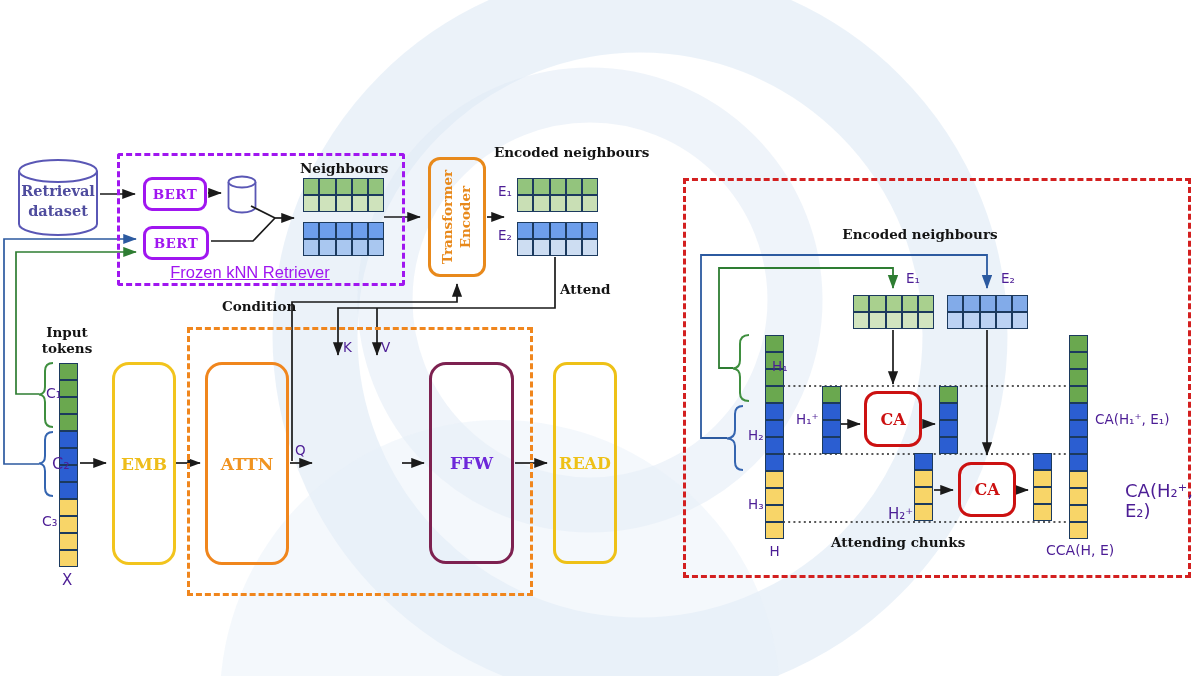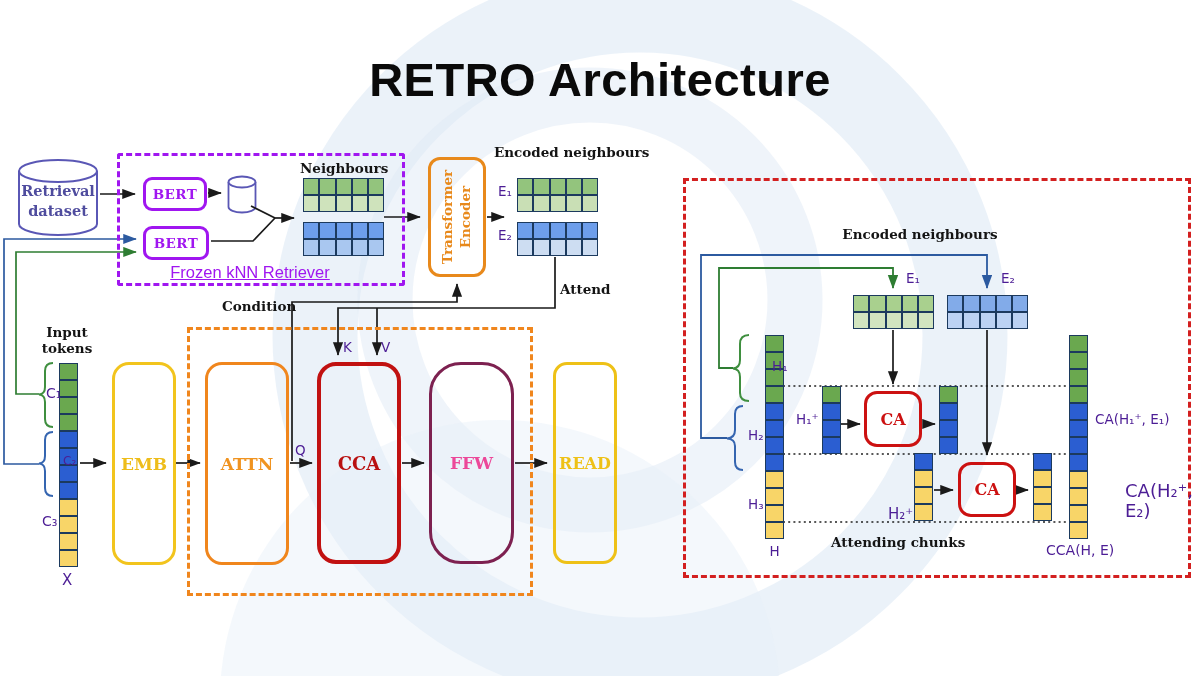--- a/index.html
+++ b/index.html
@@ -91,21 +91,20 @@
     <path d="M783,522 L1068,522" stroke="#222" stroke-width="1.6" stroke-dasharray="2 3.2" fill="none"></path>
 
     <path d="M893,330 L893,384" stroke="#1a1a1a" stroke-width="1.7" fill="none" marker-end="url(#mb)"></path>
     <path d="M987,330 L987,455" stroke="#1a1a1a" stroke-width="1.7" fill="none" marker-end="url(#mb)"></path>
     <path d="M840,424 L860,424" stroke="#1a1a1a" stroke-width="1.7" fill="none" marker-end="url(#mb)"></path>
     <path d="M924,424 L935,424" stroke="#1a1a1a" stroke-width="1.7" fill="none" marker-end="url(#mb)"></path>
     <path d="M934,490 L953,490" stroke="#1a1a1a" stroke-width="1.7" fill="none" marker-end="url(#mb)"></path>
     <path d="M1017,490 L1028,490" stroke="#1a1a1a" stroke-width="1.7" fill="none" marker-end="url(#mb)"></path>
   </svg>
 
-  <div class="abs title" style="top:52px;left:0;">RETRO Architecture</div>
 
   <div class="abs lbl center" style="left:20px;top:181px;width:76px;font-size:14.5px;color:#4f4c9e;line-height:1.4;">
     <div>Retrieval</div>
     <div>dataset</div>
   </div>
 
   <div class="dashbox" style="left:117px;top:153px;width:288px;height:133px;border:3.5px dashed #a016f0;border-radius:3px;"></div>
   <div class="abs sans center" style="left:150px;top:263px;width:200px;font-size:16.5px;color:#a016f0;">Frozen kNN Retriever</div>
 
   <div class="box" style="left:143px;top:177px;width:64px;height:34px;border:3px solid #a016f0;border-radius:9px;font-size:13.5px;color:#a016f0;letter-spacing:0.5px;">BERT</div>
@@ -187,31 +186,30 @@
       <div class="ccell" style="background: rgb(43, 94, 209);"></div>
       <div class="ccell" style="background: rgb(43, 94, 209);"></div>
       <div class="ccell" style="background: rgb(43, 94, 209);"></div>
       <div class="ccell" style="background: rgb(43, 94, 209);"></div>
       <div class="ccell" style="background: rgb(248, 213, 104);"></div>
       <div class="ccell" style="background: rgb(248, 213, 104);"></div>
       <div class="ccell" style="background: rgb(248, 213, 104);"></div>
       <div class="ccell" style="background: rgb(248, 213, 104);"></div>
     </div>
   <div class="abs math" style="left:46px;top:386px;font-size:14px;">C₁</div>
-  <div class="abs math" style="left:63px;top:455px;font-size:12px;">C₂</div>
+  <div class="abs math" style="left:52px;top:455px;font-size:16px;">C₂</div>
   <div class="abs math" style="left:42px;top:514px;font-size:14px;">C₃</div>
   <div class="abs math" style="left:62px;top:572px;font-size:15px;">X</div>
 
   <div class="box" style="left:112px;top:362px;width:64px;height:203px;border:3px solid #f2c41d;border-radius:17px;font-size:17px;color:#eebd1a;">EMB</div>
 
   <div class="dashbox" style="left:187px;top:327px;width:346px;height:269px;border:3px dashed #f0861d;"></div>
 
   <div class="box" style="left:205px;top:362px;width:84px;height:203px;border:3px solid #f0861d;border-radius:17px;font-size:17px;color:#f0931f;">ATTN</div>
-  <div class="box" style="left:317px;top:362px;width:84px;height:202px;border:4px solid #c11111;border-radius:19px;font-size:18px;color:#b91111;">CCA</div>
-  <div class="box" style="left:429px;top:362px;width:85px;height:202px;border:3.5px solid #7d2150;border-radius:32px;font-size:17px;color:#ec4899;">FFW</div>
+  <div class="box" style="left:429px;top:362px;width:85px;height:202px;border:3.5px solid #7d2150;border-radius:17px;font-size:17px;color:#6d28d9;">FFW</div>
   <div class="box" style="left:553px;top:362px;width:64px;height:202px;border:3px solid #eec117;border-radius:14px;font-size:16px;color:#eec117;">READ</div>
 
   <div class="abs math" style="left:295px;top:443px;font-size:13.5px;">Q</div>
   <div class="abs math" style="left:343px;top:340px;font-size:13.5px;">K</div>
   <div class="abs math" style="left:381px;top:340px;font-size:13.5px;">V</div>
 
   <div class="dashbox" style="left:683px;top:178px;width:508px;height:400px;border:3px dashed #d32020;"></div>
   <div class="abs lbl center" style="left:840px;top:227px;width:160px;font-size:13.5px;">Encoded neighbours</div>
 
   <div class="abs math" style="left:906px;top:271px;font-size:13.5px;">E₁</div>

